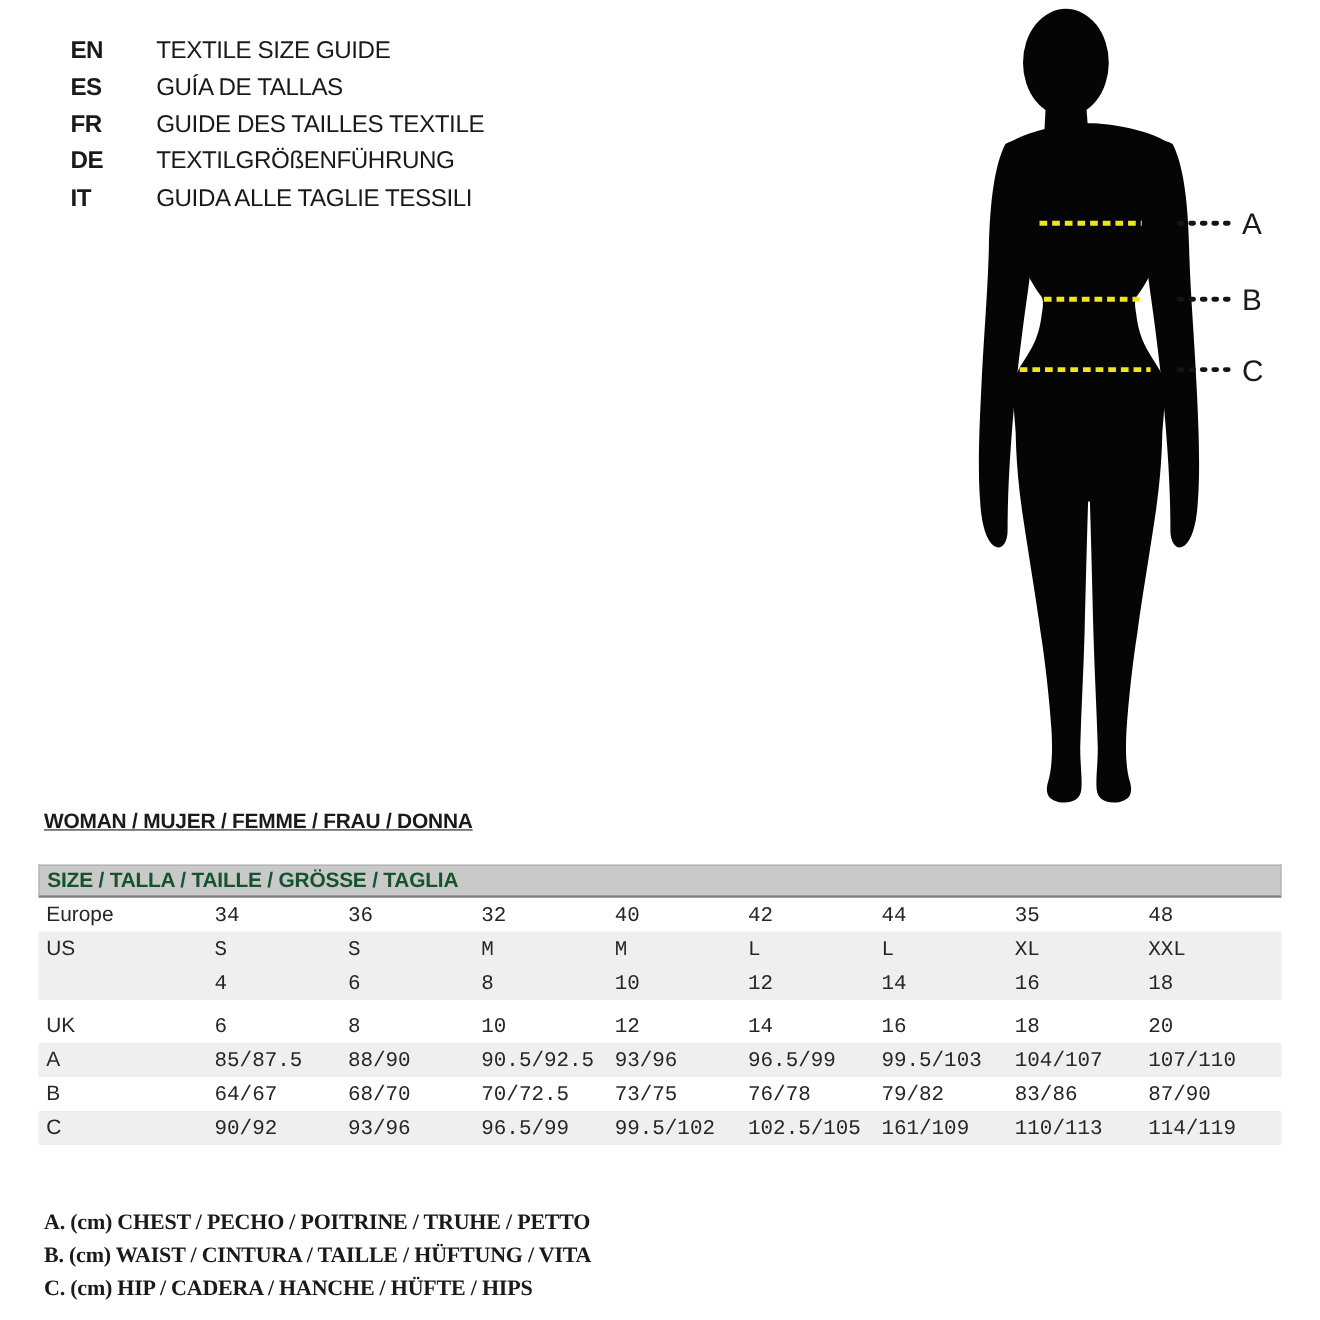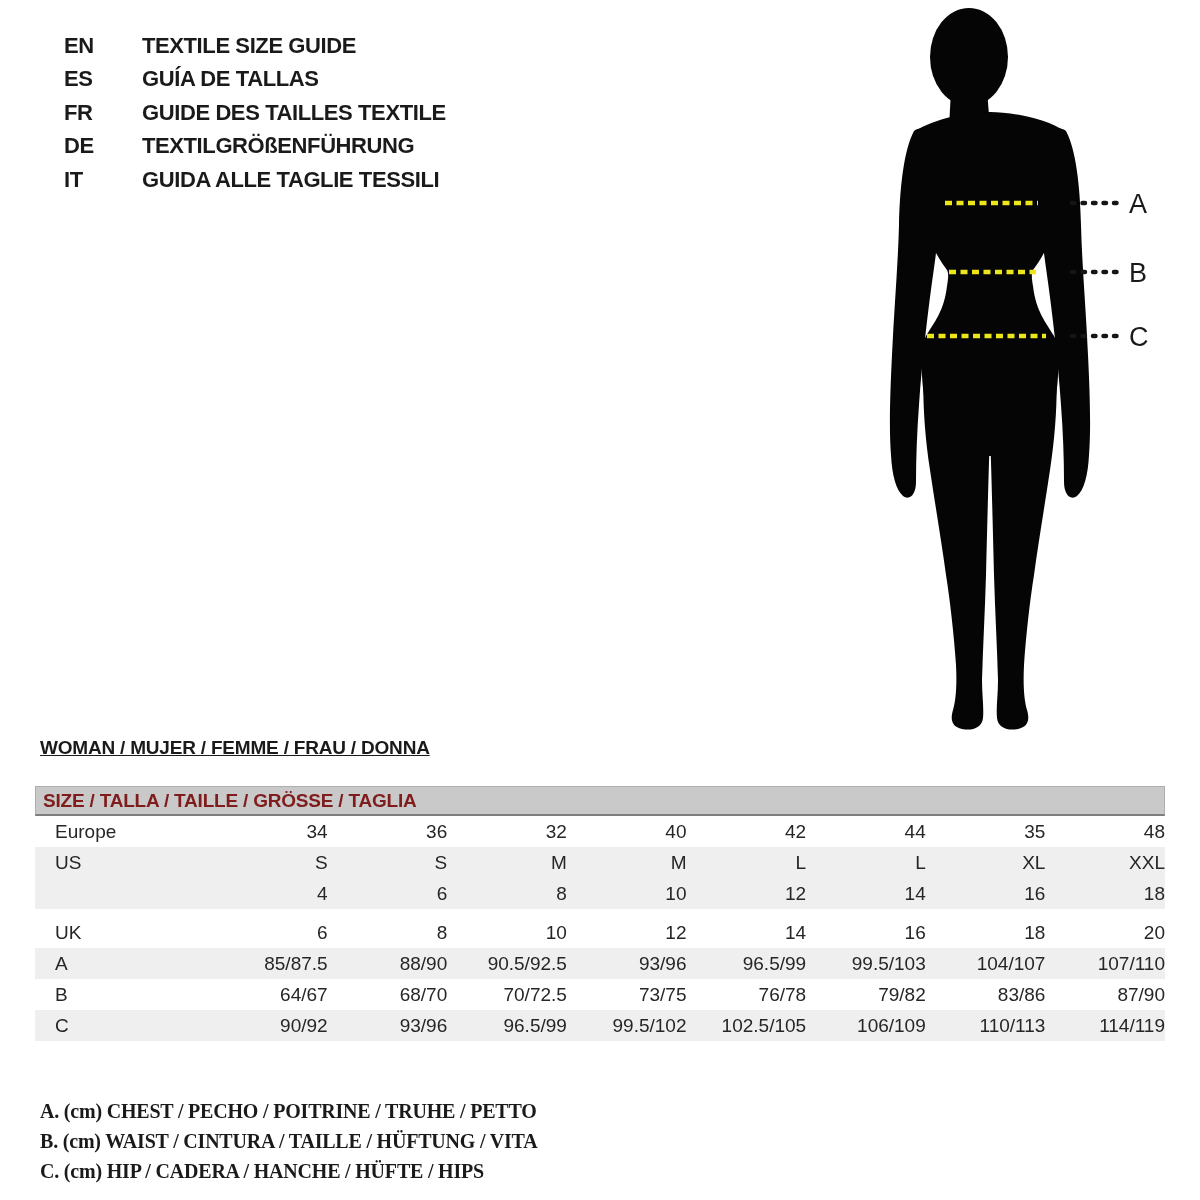--- a/index.html
+++ b/index.html
@@ -3,39 +3,39 @@
 <meta charset="utf-8">
 <style>
   html,body{margin:0;padding:0;background:#ffffff;}
   .canvas{position:relative;width:1200px;height:1200px;background:#ffffff;overflow:hidden;
           font-family:"Liberation Sans",sans-serif;color:#1a1a1a;}
 
   
   .lang-block{position:absolute;left:40px;top:29px;}
   .lang-row{display:flex;height:33.5px;align-items:center;}
   .lang-code{width:78px;font-size:22px;font-weight:bold;letter-spacing:-0.4px;margin-left:24px;}
-  .lang-label{font-size:22px;font-weight:bold;letter-spacing:-0.4px;white-space:nowrap;}
+  .lang-label{font-size:22px;font-weight:normal;letter-spacing:-0.4px;white-space:nowrap;}
 
   
   .figure-wrap{position:absolute;left:850px;top:0;width:350px;height:740px;}
   .figure-wrap svg{display:block;width:350px;height:740px;}
   .marker-label{font-family:"Liberation Sans",sans-serif;font-size:27px;fill:#1a1a1a;}
 
   
   .section-title{position:absolute;left:40px;top:737px;font-size:19px;font-weight:bold;letter-spacing:-0.2px;text-decoration:underline;}
 
   
   .size-table{position:absolute;left:35px;top:786px;width:1130px;font-size:19px;color:#262626;}
   .thead{height:30px;background:#c9c9c9;border:1px solid #aeaeae;border-bottom:2px solid #7d7d7d;
          box-sizing:border-box;display:flex;align-items:center;padding-left:7px;
-         font-weight:bold;color:#7f1d1d;letter-spacing:-0.2px;}
+         font-weight:bold;color:#14532d;letter-spacing:-0.2px;}
   .trow{display:flex;height:31px;align-items:center;}
   .trow.shaded{background:#efefef;}
-  .tlabel{width:160px;padding-left:7px;box-sizing:border-box;white-space:nowrap;margin-left:13px;}
-  .tcell{flex:1;text-align:right;white-space:nowrap;}
+  .tlabel{width:160px;padding-left:7px;box-sizing:border-box;white-space:nowrap;}
+  .tcell{flex:1;text-align:left;white-space:nowrap;font-family:Liberation Mono, monospace;}
   .tspacer{height:8px;background:#ffffff;}
 
   
   .legend{position:absolute;left:40px;top:1096px;}
   .legend-line{height:30px;display:flex;align-items:center;font-size:20px;font-weight:bold;
                letter-spacing:-0.2px;white-space:nowrap;font-family:Liberation Serif, serif;}
 </style>
 </head>
 <body>
 
@@ -227,21 +227,21 @@
           <div class="tcell">83/86</div>
           <div class="tcell">87/90</div>
         </div>
         <div class="trow shaded">
           <div class="tlabel">C</div>
           <div class="tcell">90/92</div>
           <div class="tcell">93/96</div>
           <div class="tcell">96.5/99</div>
           <div class="tcell">99.5/102</div>
           <div class="tcell">102.5/105</div>
-          <div class="tcell">106/109</div>
+          <div class="tcell">161/109</div>
           <div class="tcell">110/113</div>
           <div class="tcell">114/119</div>
         </div>
       </div>
   </div>
 
   <div class="legend">
       <div class="legend-line">A. (cm) CHEST / PECHO / POITRINE / TRUHE / PETTO</div>
       <div class="legend-line">B. (cm) WAIST / CINTURA / TAILLE / HÜFTUNG / VITA</div>
       <div class="legend-line">C. (cm) HIP / CADERA / HANCHE / HÜFTE / HIPS</div>

